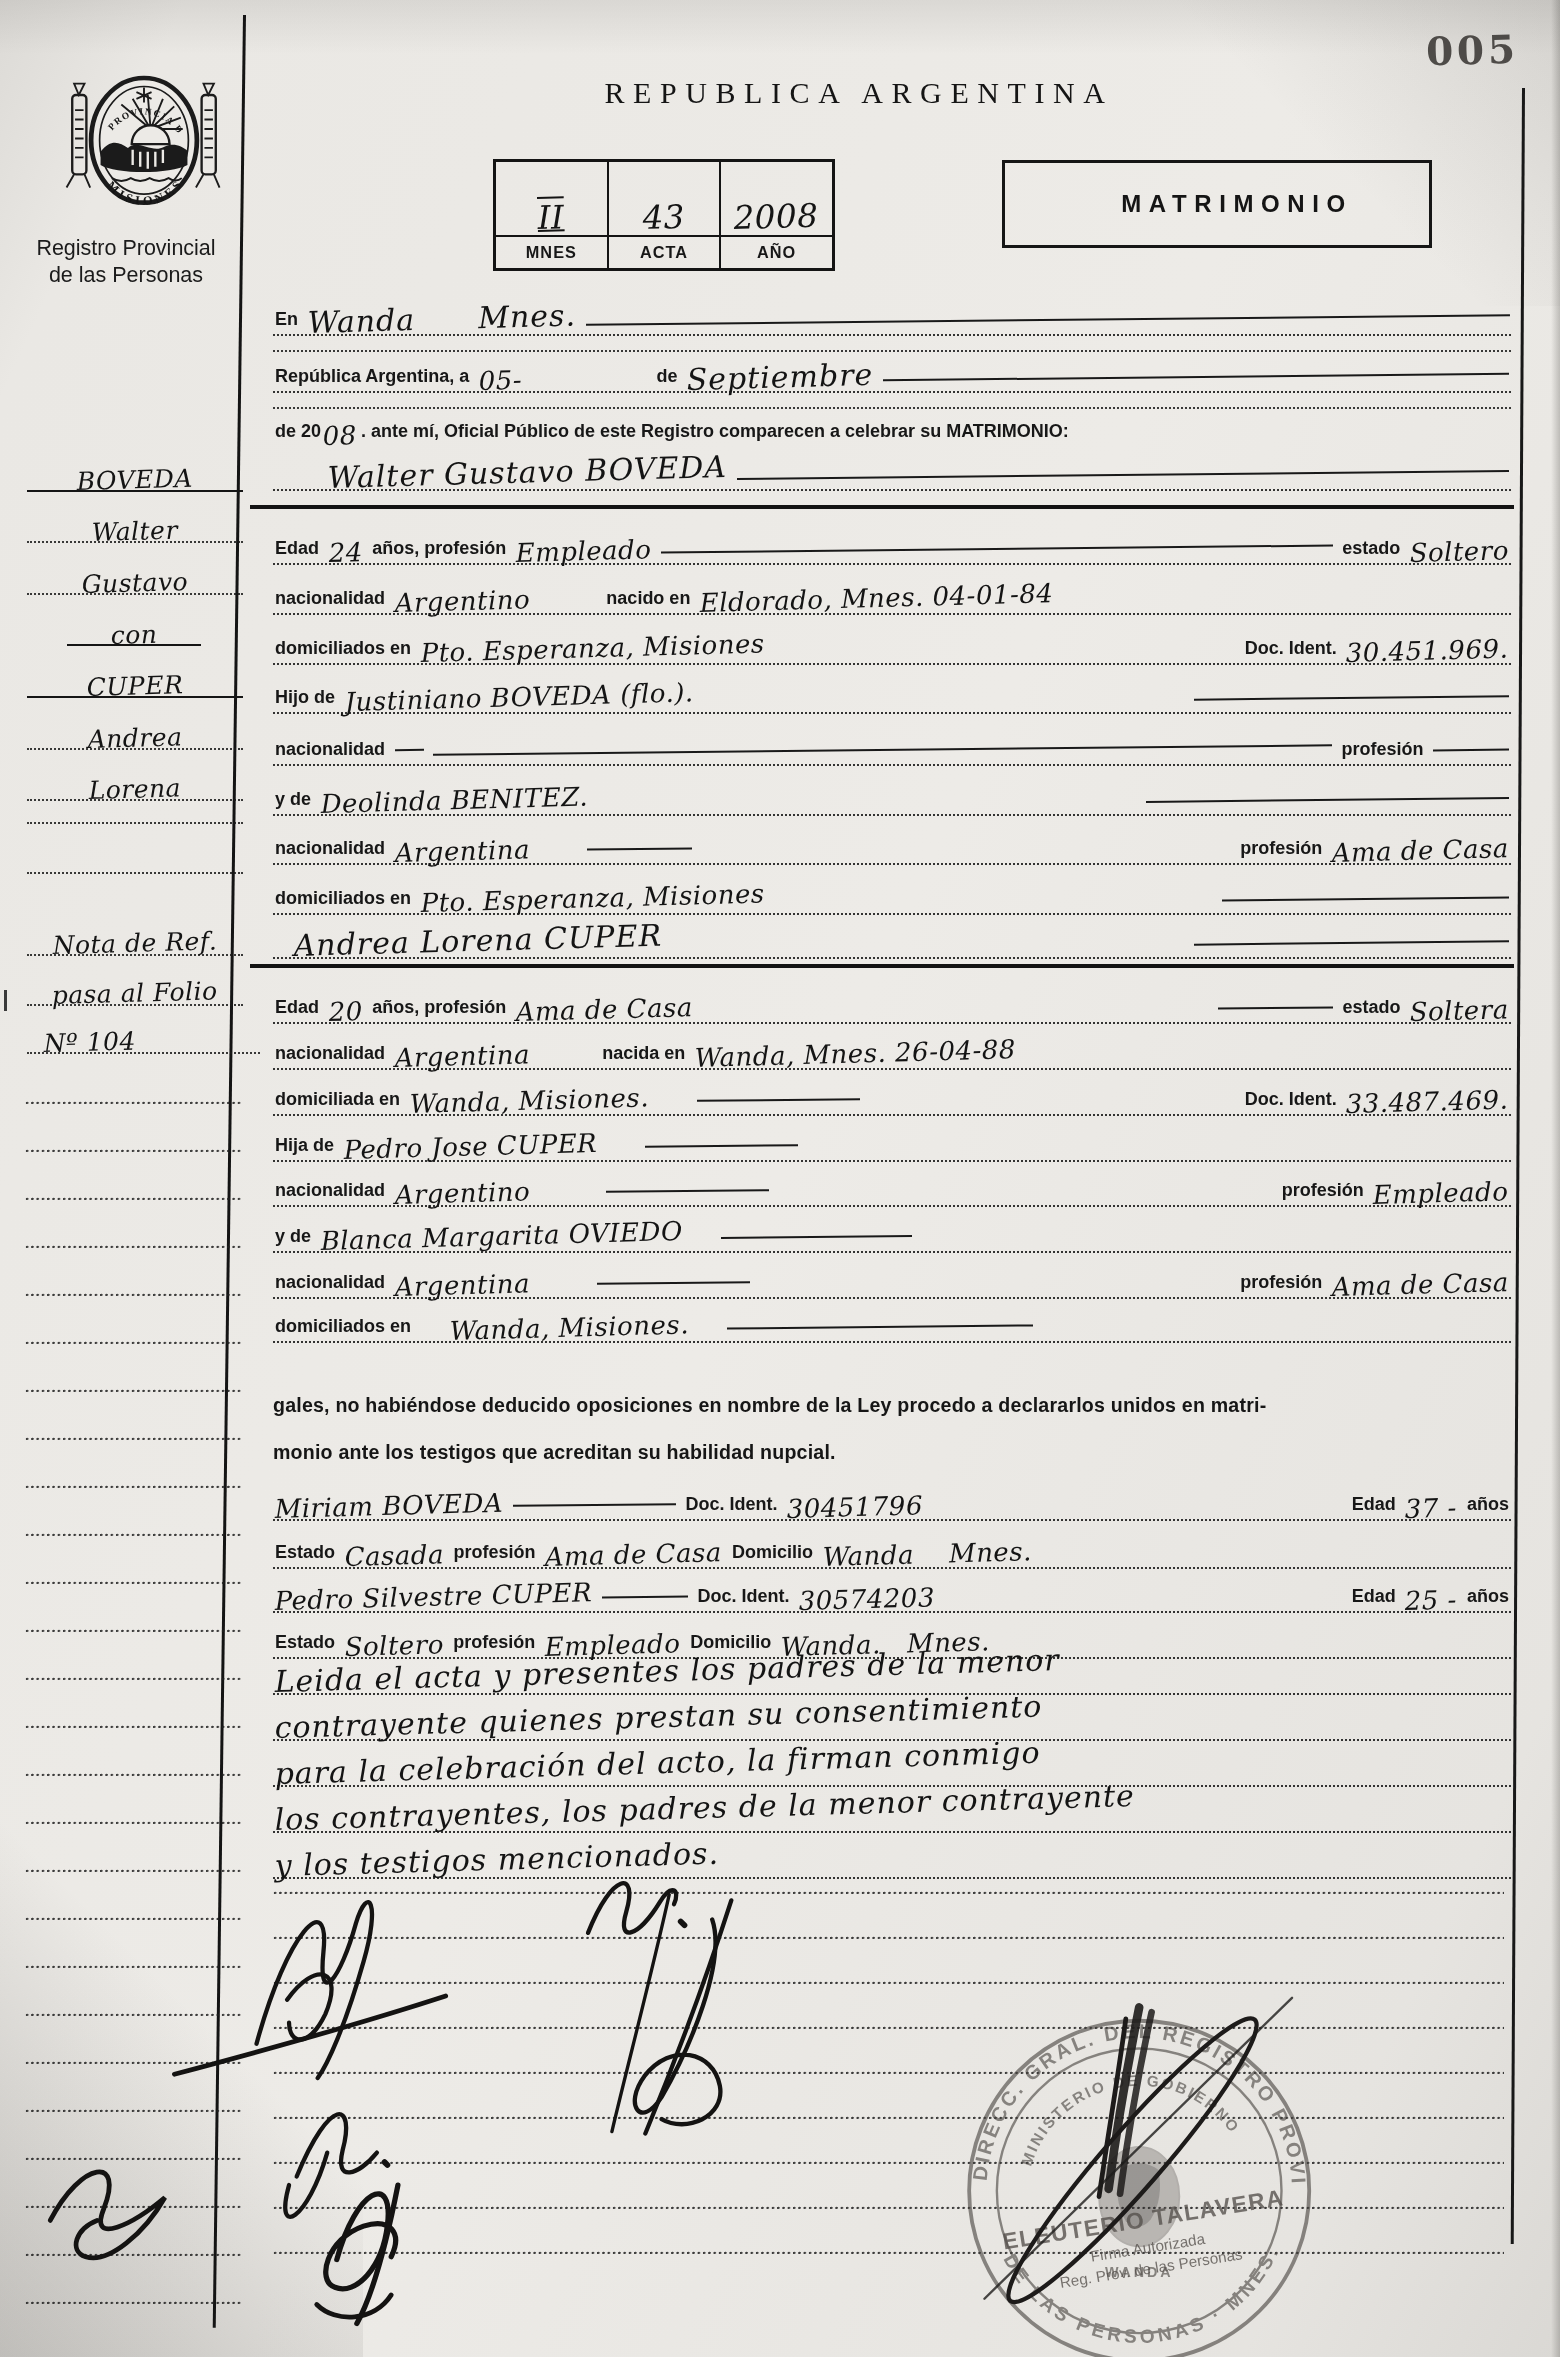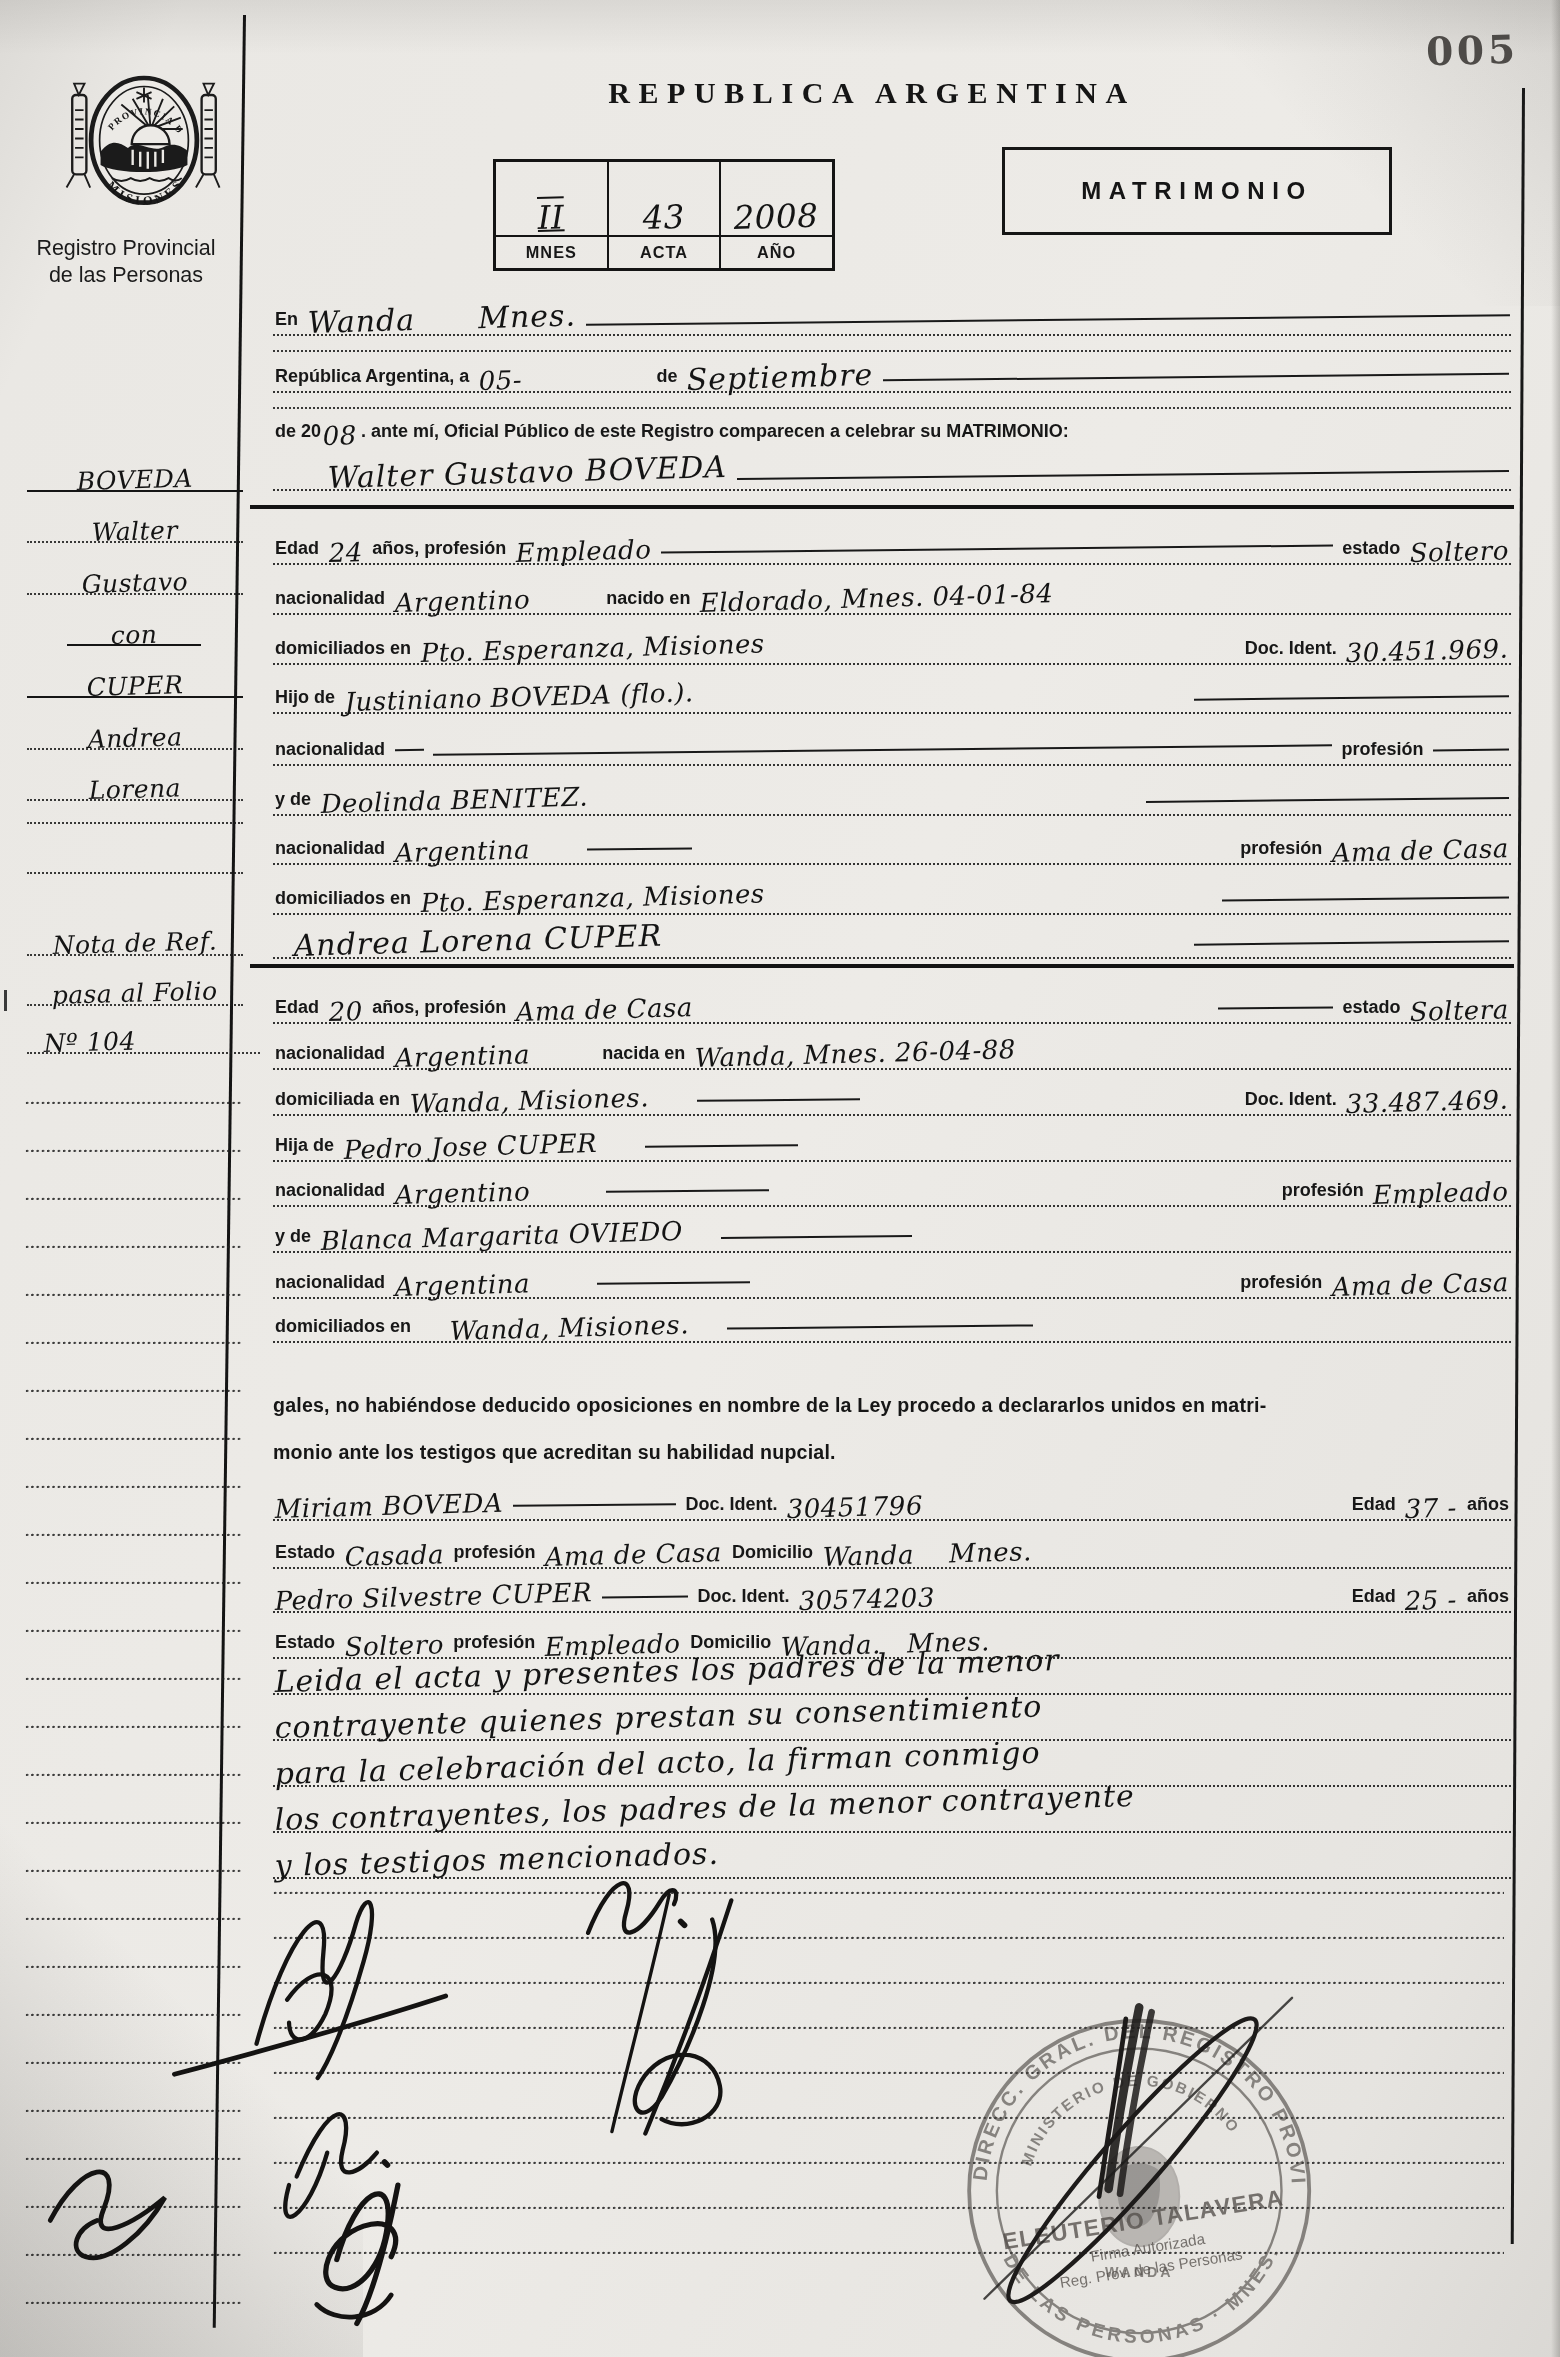--- a/index.html
+++ b/index.html
@@ -8,37 +8,37 @@
     font-family:"Liberation Sans",sans-serif;color:#171717;}
   .shade-tr{position:absolute;right:0;top:0;width:401px;height:306px;background:linear-gradient(225deg,rgba(120,118,114,.20),transparent 55%);}
   .shade-bl{position:absolute;left:0;bottom:0;width:363px;height:535px;background:linear-gradient(45deg,rgba(88,86,82,.30),transparent 60%);}
   .shade-top{position:absolute;left:0;top:0;width:100%;height:54px;background:linear-gradient(rgba(125,123,119,.16),transparent);}
   .right-edge{position:absolute;right:0;top:0;width:9.6px;height:100%;background:linear-gradient(to left,rgba(70,68,64,.30),transparent);}
   .vline-left{position:absolute;left:243px;top:15.3px;width:3.3px;height:2313px;background:#141414;transform:rotate(0.75deg);transform-origin:top left;}
   .vline-right{position:absolute;left:1522px;top:88px;width:2.9px;height:2156px;background:#181818;transform:rotate(0.30deg);transform-origin:top left;}
   .edge-tick{position:absolute;left:3.8px;top:990px;width:2.9px;height:21px;background:#3a3a3a;}
 
   .org{position:absolute;left:17px;top:235px;width:218px;text-align:center;font-size:21.5px;line-height:1.25;color:#1b1b1b;}
-  .title{position:absolute;left:394px;top:76px;width:956px;text-align:center;
-    font-family:"Liberation Serif",serif;font-weight:bold;font-size:30px;letter-spacing:8.6px;color:#151515;}
+  .title{position:absolute;left:381px;top:76px;width:956px;text-align:center;
+    font-family:"Liberation Serif",serif;font-weight:normal;font-size:30px;letter-spacing:8.6px;color:#151515;}
   .pagenum{position:absolute;left:1426px;top:27px;font-family:"DejaVu Serif",serif;font-weight:bold;
     font-size:39px;letter-spacing:3.8px;color:#3b3835;opacity:.88;transform:rotate(-1.5deg);}
 
   .rec-table{position:absolute;left:493px;top:159px;width:336px;border:3.8px solid #141414;}
   .rec-row{display:flex;}
   .rec-cell{flex:1;border-right:2.9px solid #141414;display:flex;align-items:flex-end;justify-content:center;}
   .rec-cell:last-child{border-right:none;}
   .rec-val{height:73px;}
   .rec-hdr{height:31px;border-top:2.9px solid #141414;align-items:center;font-weight:bold;font-size:16.3px;letter-spacing:1px;}
   .rec-val .hw{font-size:32.5px;margin-bottom:1.9px;}
   .roman{text-decoration:underline overline;text-decoration-thickness:2.4px;}
   .yearhw{transform:rotate(-5deg) translate(7.6px,9.6px);}
 
-  .mat-box{position:absolute;left:1002px;top:147px;width:384px;height:82px;border:3.8px solid #161616;
-    display:flex;align-items:center;justify-content:center;font-weight:bold;font-size:24px;letter-spacing:7.6px;color:#151515;}
+  .mat-box{position:absolute;left:1002px;top:160px;width:384px;height:82px;border:3.8px solid #161616;
+    display:flex;align-items:center;justify-content:center;font-weight:bold;font-size:24px;letter-spacing:7.6px;color:#151515;padding-left:40px;}
 
   .row{position:absolute;left:273px;right:50px;display:flex;align-items:flex-end;column-gap:9.6px;height:44px;
     border-bottom:2.4px dotted rgba(25,25,25,.88);padding:0 1.9px 1px 1.9px;}
   .row.nodots{border-bottom:none;}
   .lbl{font-weight:bold;font-size:18px;line-height:1;color:#171717;padding-bottom:4.8px;white-space:pre;}
   .hw{font-family:"DejaVu Serif",serif;font-style:italic;font-size:26px;line-height:.9;color:#141414;
     white-space:pre;display:inline-block;transform:rotate(-1.6deg);transform-origin:left bottom;
     margin-bottom:-2.9px;letter-spacing:0.5px;}
   .hw.big{font-size:30px;letter-spacing:1px;}
   .pen{height:0;border-bottom:2.9px solid #191919;margin-bottom:12.4px;transform:rotate(-0.6deg);}

